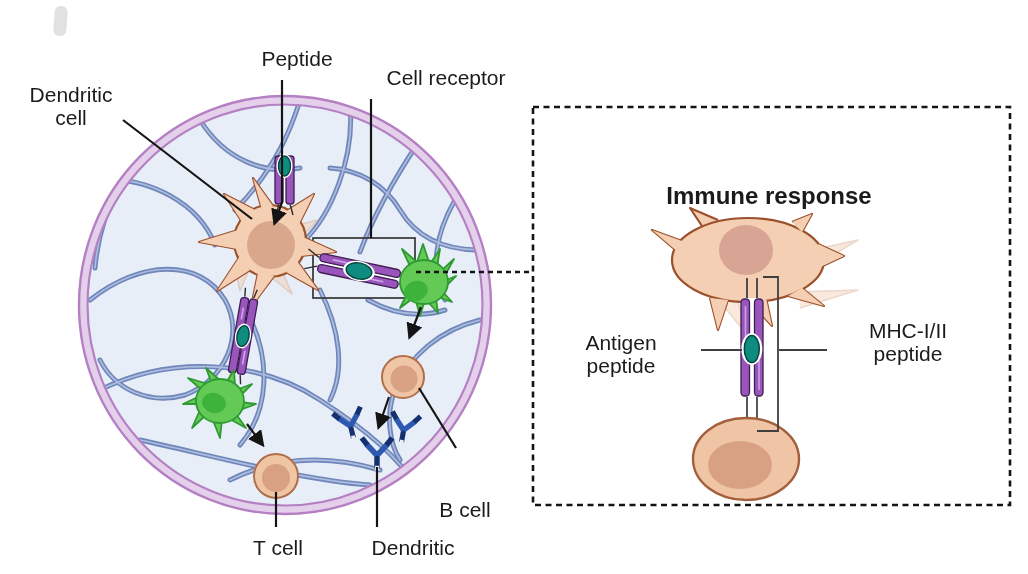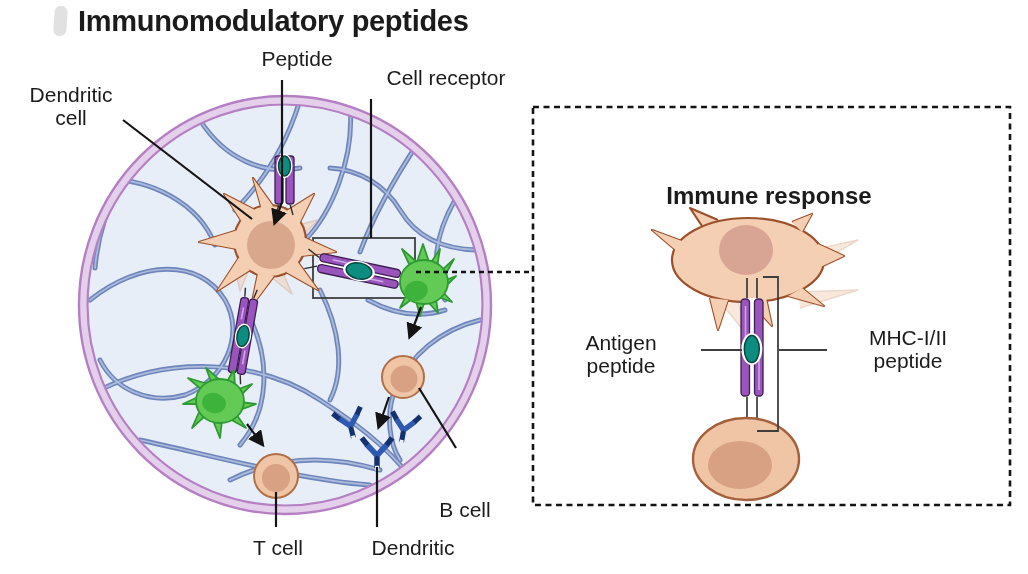--- a/index.html
+++ b/index.html
@@ -291,40 +291,39 @@
     <ellipse cx="740" cy="465" rx="32" ry="24" fill="#d8a184"></ellipse>
   </g>
 
   <g stroke="#3f3f3f" stroke-width="1.8" fill="none">
     <line x1="701" y1="350" x2="742" y2="350"></line>
     <line x1="779" y1="350" x2="827" y2="350"></line>
     <polyline points="763,277 778,277 778,431 757,431"></polyline>
   </g>
 </svg>
 
-<div class="main-title">Immunomodulatory peptides</div>
 
 <div class="lbl" style="left:297px;top:47px;">Peptide</div>
 <div class="lbl" style="left:71px;top:83px;">
   <span class="ln">Dendritic</span>
   <span class="ln">cell</span>
 </div>
 
 <div class="lbl" style="left:446px;top:66px;">Cell receptor</div>
 
 <div class="lbl" style="left:465px;top:456px;margin-top:42px;">B cell</div>
 <div class="lbl" style="left:278px;top:536px;text-align:right;">T cell</div>
 <div class="lbl" style="left:413px;top:536px;">Dendritic</div>
 
 <div class="inset-title">Immune response</div>
 
 <div class="lbl" style="left:621px;top:331px;">
   <span class="ln">Antigen</span>
   <span class="ln">peptide</span>
 </div>
 
-<div class="lbl" style="left:908px;top:326px;">
+<div class="lbl" style="left:908px;top:319px;">
   <span class="ln">MHC-I/II</span>
   <span class="ln">peptide</span>
 </div>
 
 
 </div>
 
 </body></html>

